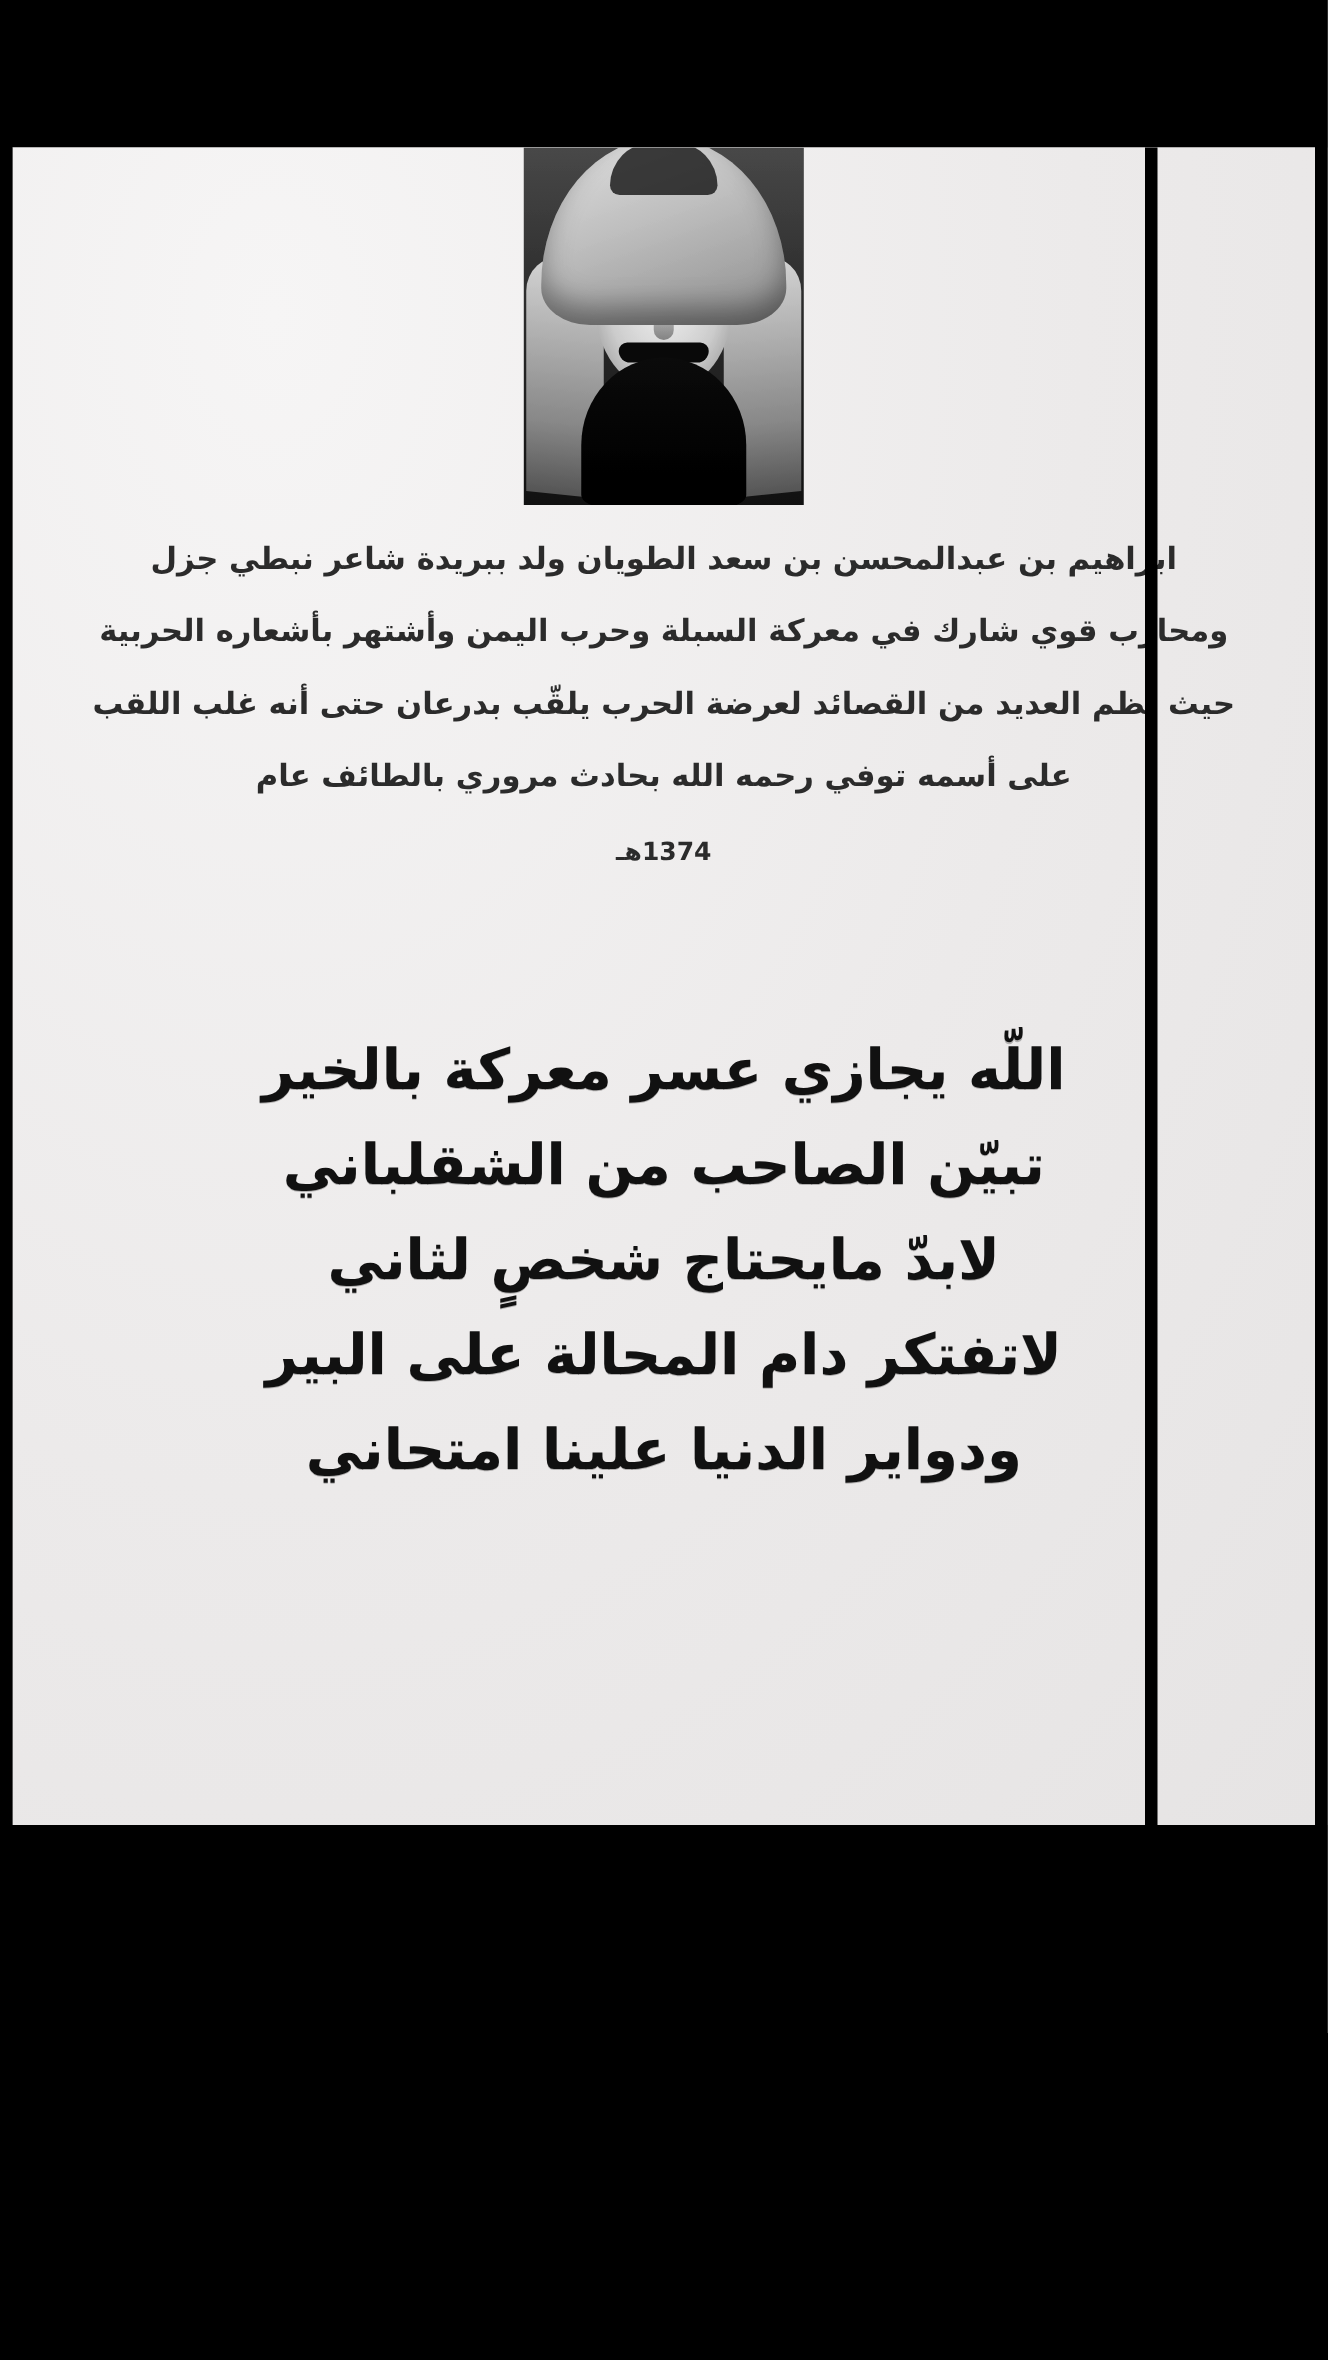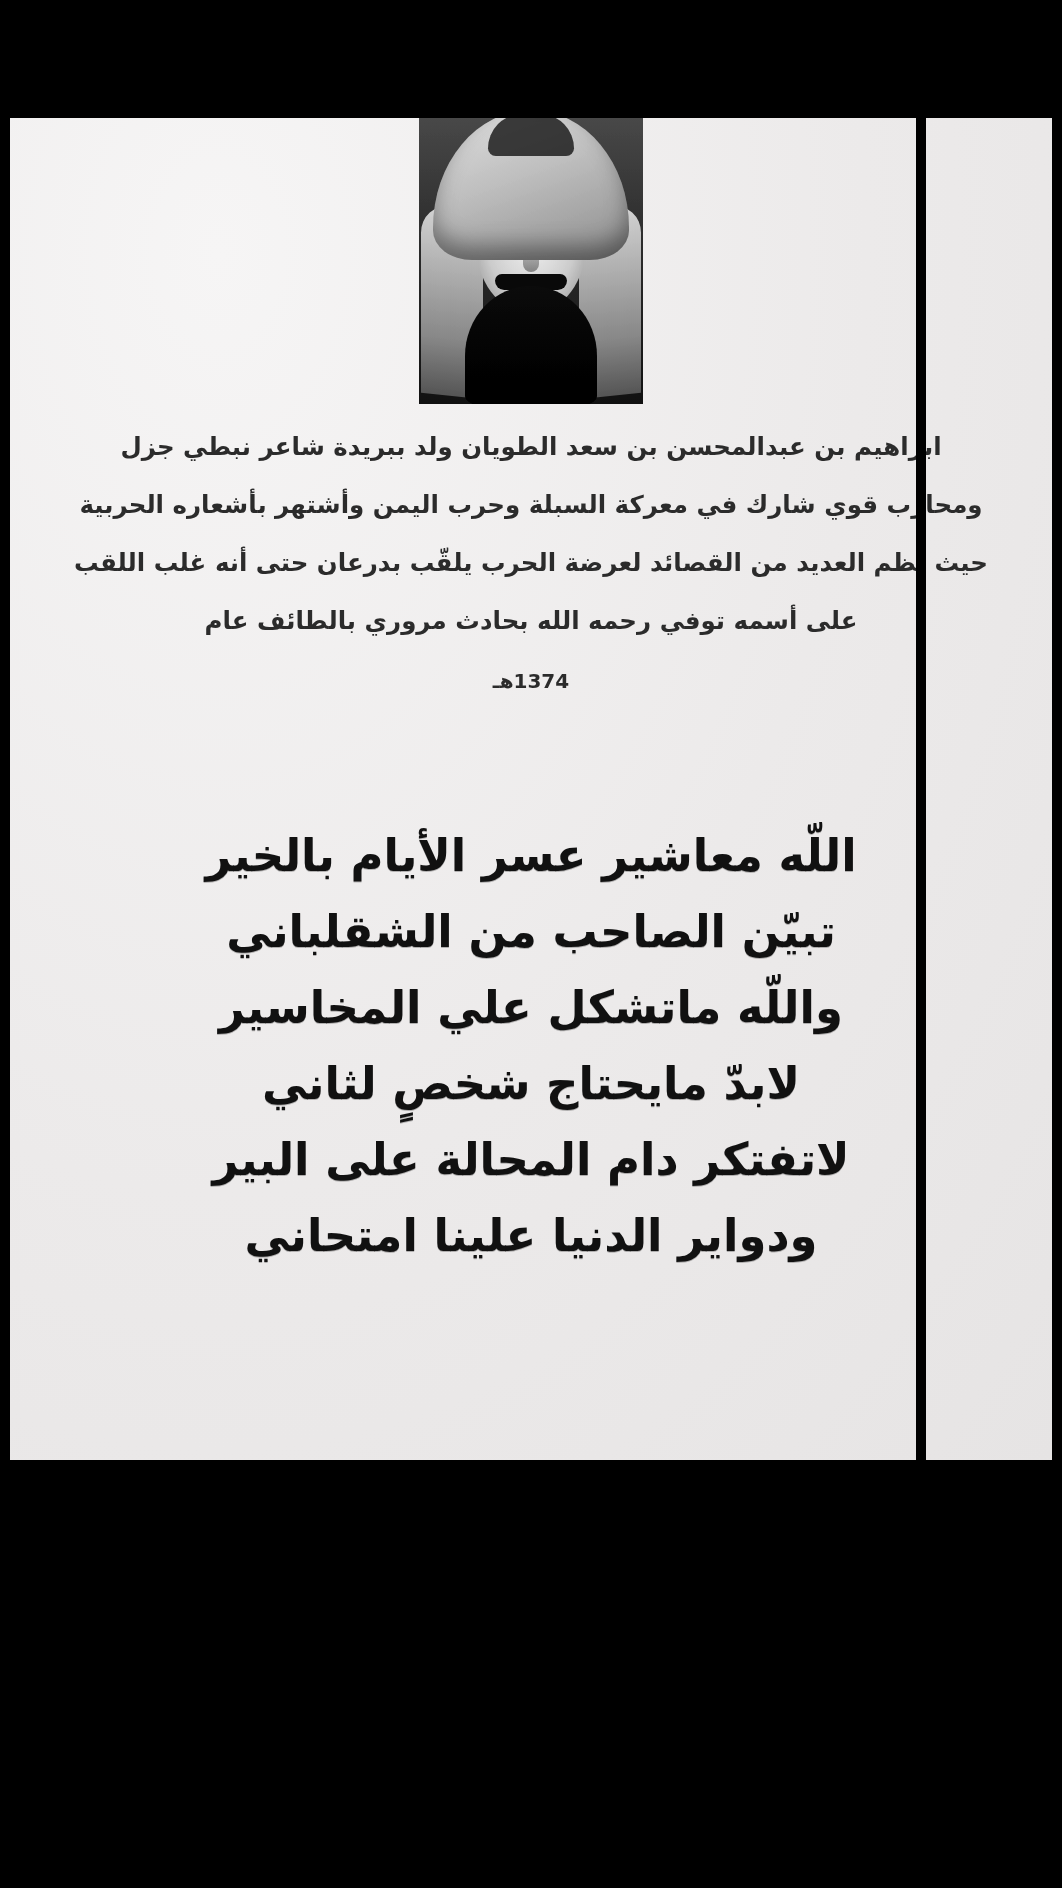--- a/index.html
+++ b/index.html
@@ -247,22 +247,21 @@
         <div class="ghutra"></div>
       </div>
     </div>
 
     <div class="bio">
       <span>ابراهيم بن عبدالمحسن بن سعد الطويان ولد ببريدة شاعر نبطي جزل ومحارب قوي شارك في معركة السبلة وحرب اليمن وأشتهر بأشعاره الحربية حيث نظم العديد من القصائد لعرضة الحرب يلقّب بدرعان حتى أنه غلب اللقب على أسمه توفي رحمه الله بحادث مروري بالطائف عام</span>
       <span class="year">1374هـ</span>
     </div>
 
     <div class="poem">
-      <div class="poem-line">اللّه معاشير عسر الأيام بالخير</div>
+      <div class="poem-line">اللّه يجازي عسر معركة بالخير</div>
       <div class="poem-line">تبيّن الصاحب من الشقلباني</div>
-      <div class="poem-line">واللّه ماتشكل علي المخاسير</div>
       <div class="poem-line">لابدّ مايحتاج شخصٍ لثاني</div>
       <div class="poem-line">لاتفتكر دام المحالة على البير</div>
       <div class="poem-line">ودواير الدنيا علينا امتحاني</div>
     </div>
 
   </div>
 </div>
 
 </body></html>

